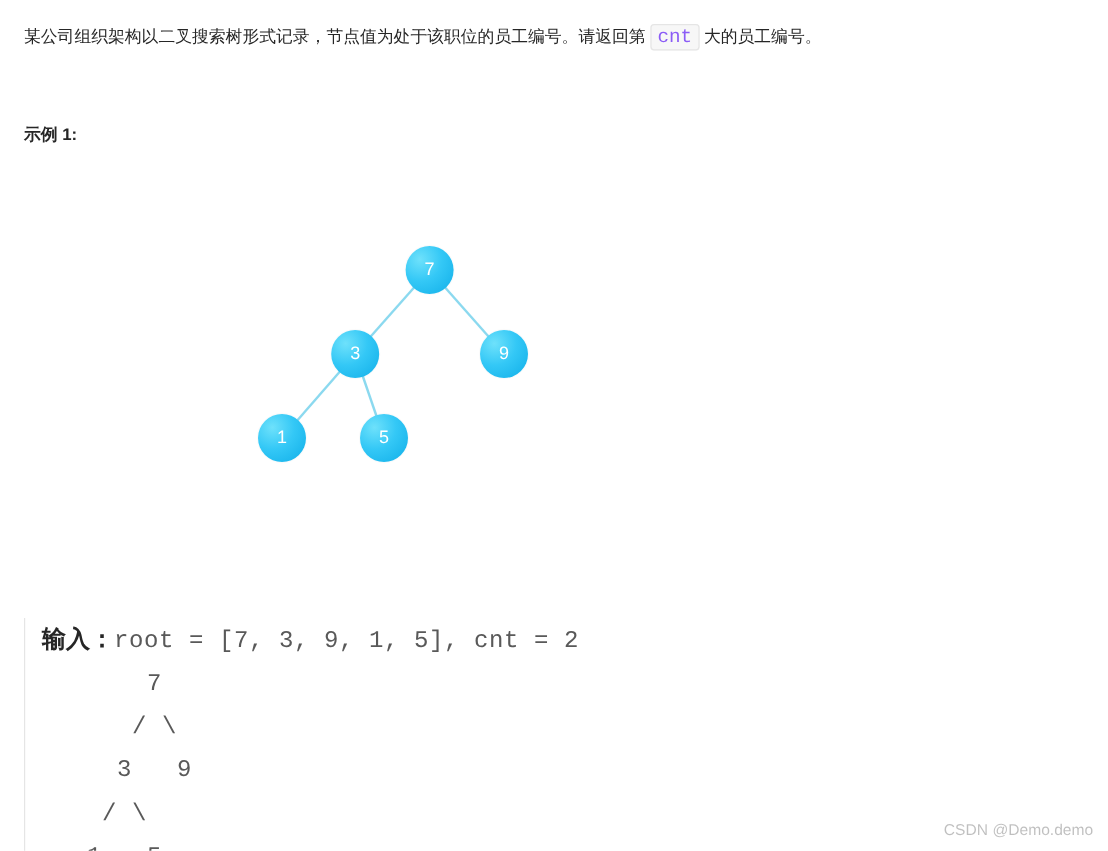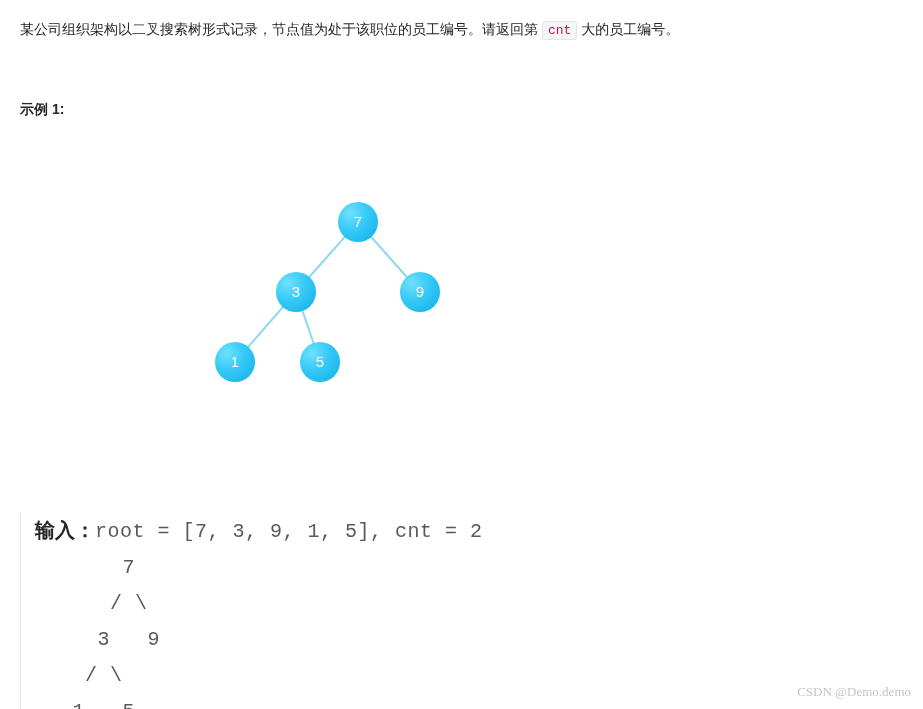--- a/index.html
+++ b/index.html
@@ -22,22 +22,22 @@
   .problem-text {
     font-size: 14px;
     color: #262626;
   }
   code.inline {
     font-family: SFMono-Regular, Consolas, "Liberation Mono", Menlo, monospace;
     background: #f7f7f7;
     border: 1px solid #e5e5e5;
     border-radius: 3px;
     padding: 1px 5px;
-    font-size: 13px;
-    color: #be185d;
+    font-size: 16px;
+    color: #8b5cf6;
   }
   .example-heading {
     font-weight: 700;
     margin-top: 56px;
     margin-bottom: 10px;
     font-size: 14px;
   }
   
   .tree-wrap {
     position: relative;
@@ -88,21 +88,21 @@
     color: #262626;
     font-family: -apple-system, BlinkMacSystemFont, "PingFang SC", "Microsoft YaHei", sans-serif;
     letter-spacing: 0;
   }
   .watermark {
     position: absolute;
     right: 12px;
     bottom: 6px;
     color: rgba(0,0,0,0.25);
     font-size: 13px;
-    font-family: Liberation Serif, serif;
+    font-family: Liberation Sans, sans-serif;
   }
 </style>
 </head>
 <body>
 
 <div class="content">
   <p class="problem-text">
     <span>某公司组织架构以二叉搜索树形式记录，节点值为处于该职位的员工编号。请返回第 </span><code class="inline">cnt</code><span> 大的员工编号。</span>
   </p>
 

